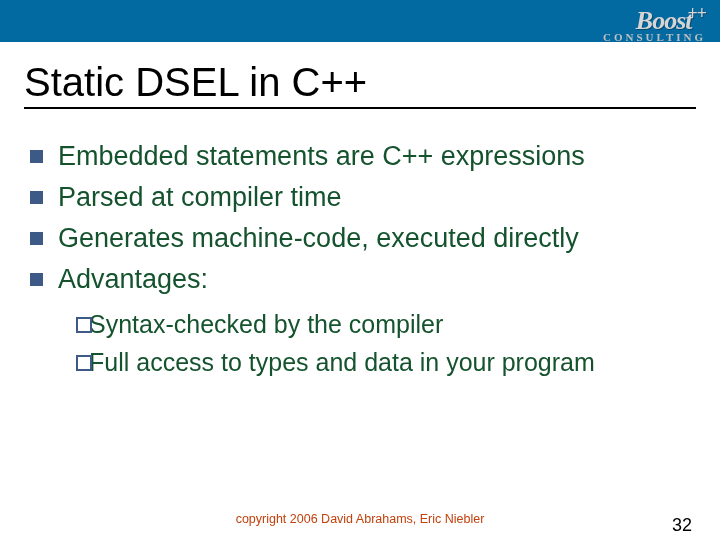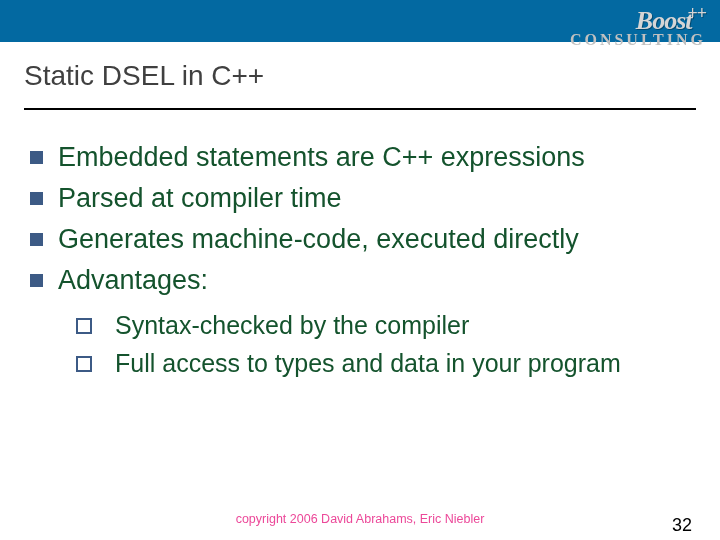--- a/index.html
+++ b/index.html
@@ -34,33 +34,33 @@
     color: #d5d5d5;
     text-shadow: 1px 1px 0 rgba(0,0,0,0.3);
   }
   .logo .plus {
     font-size: 18px;
     vertical-align: super;
     font-style: normal;
     margin-left: -4px;
   }
   .logo .sub {
-    font-size: 16px;
+    font-size: 11px;
     letter-spacing: 3px;
     font-style: normal;
     font-weight: bold;
     color: #c0c0c0;
     margin-top: -2px;
   }
   .title {
     font-family: Arial, Helvetica, sans-serif;
-    font-size: 28px;
+    font-size: 40px;
     font-weight: 400;
-    color: #404040;
-    margin: 18px 0 16px 24px;
+    color: #000000;
+    margin: 18px 0 2px 24px;
   }
   .title-rule {
     border: none;
     border-top: 2px solid #000;
     margin: 0 24px 28px 24px;
   }
   .content {
     padding: 0 30px 0 30px;
   }
   .level1 {
@@ -84,42 +84,42 @@
     background: #3c5a85;
   }
   .level2 {
     list-style: none;
     font-size: 25px;
     margin-top: 6px;
     margin-left: 18px;
   }
   .level2 > li {
     position: relative;
-    padding-left: 39px;
+    padding-left: 13px;
     margin-bottom: 2px;
   }
   .level2 > li::before {
     content: "";
     position: absolute;
     left: 0;
     top: 11px;
     width: 12px;
     height: 12px;
     border: 2px solid #3c5a85;
     background: transparent;
   }
   .footer {
     position: absolute;
     bottom: 14px;
     left: 0;
     width: 100%;
     text-align: center;
     font-size: 12.5px;
     font-family: Arial, sans-serif;
-    color: #ec4899;
+    color: #c2410c;
   }
   .page-num {
     position: absolute;
     bottom: 4px;
     right: 28px;
     font-size: 18px;
     font-family: Arial, sans-serif;
     color: #000;
   }
 </style>

